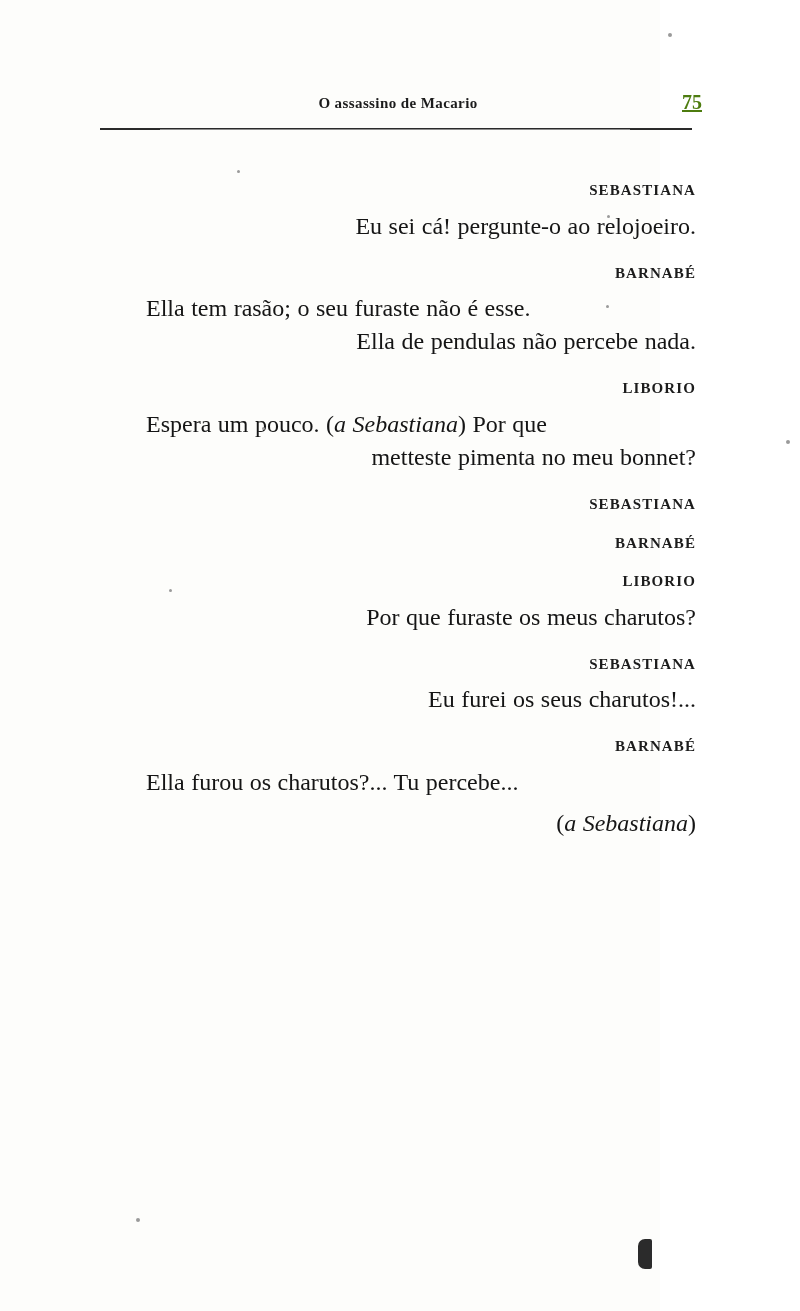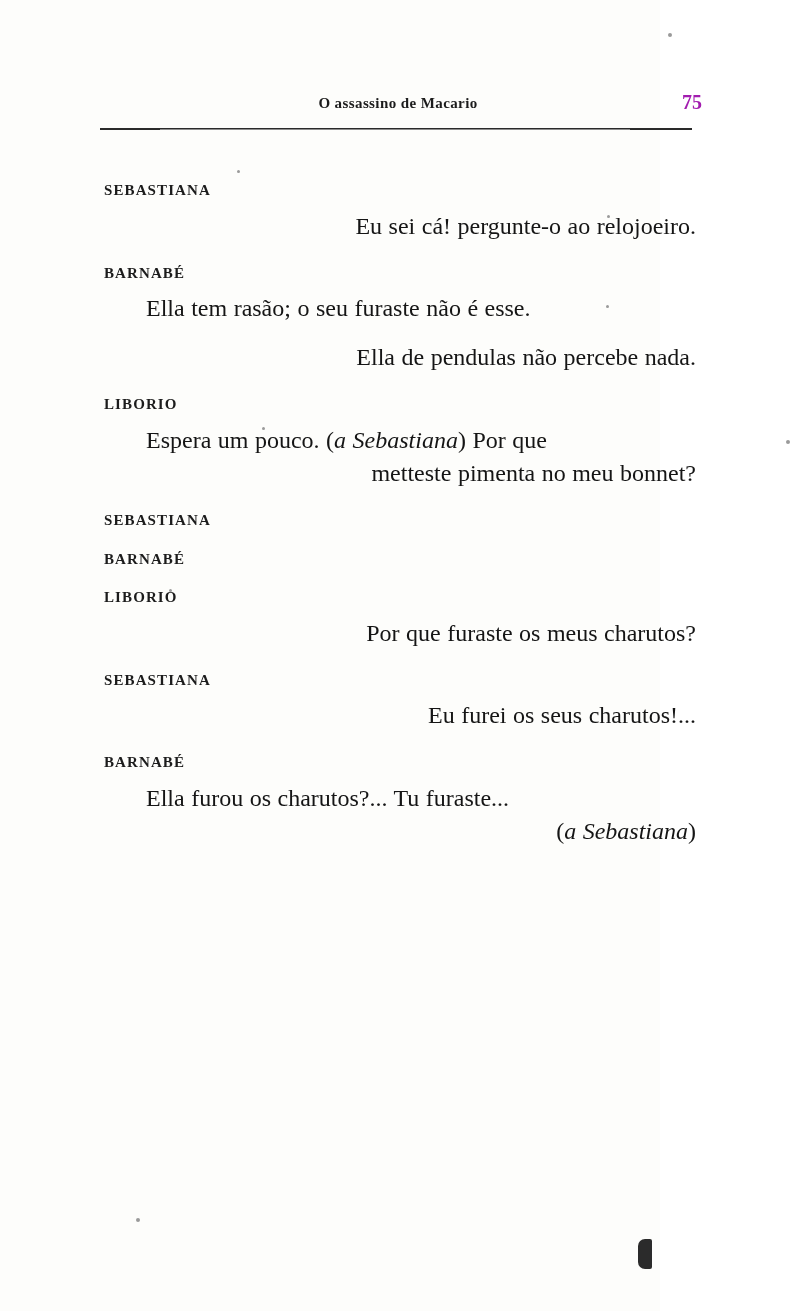--- a/index.html
+++ b/index.html
@@ -42,21 +42,22 @@
     letter-spacing: 0.4px;
     color: #1c1c1c;
   }
   .header-folio {
     position: absolute;
     right: -6px;
     top: -4px;
     font-family: "Liberation Serif", serif;
     font-size: 20px;
     font-weight: bold;
-    color: #a21caf;
+    color: #4d7c0f;
+    text-decoration: underline;
   }
   .rule {
     position: absolute;
     left: 100px;
     top: 128px;
     width: 592px;
     height: 2px;
     background: #2a2a2a;
   }
   .rule::after {
@@ -68,21 +69,21 @@
     height: 1px;
     background: #8d8d8d;
   }
   .body {
     position: absolute;
     left: 104px;
     top: 160px;
     width: 592px;
   }
   .speaker {
-    text-align: left;
+    text-align: right;
     font-family: "Liberation Serif", serif;
     font-size: 15px;
     font-weight: bold;
     letter-spacing: 1.1px;
     color: #1c1c1c;
     margin: 0;
     padding: 22px 0 0 0;
     line-height: 1.1;
   }
   .speaker.first { padding-top: 22px; }
@@ -127,39 +128,39 @@
 
   <div class="rule"></div>
 
   <div class="body">
 
     <div class="speaker first">SEBASTIANA</div>
     <p class="line indent last-nojust">Eu sei cá! pergunte-o ao relojoeiro.</p>
 
     <div class="speaker">BARNABÉ</div>
     <p class="line indent">Ella tem rasão; o seu furaste não é esse.</p>
-    <p class="line last-nojust" style="margin-top:16px">Ella de pendulas não percebe nada.</p>
+    <p class="line last-nojust" style="margin-top:0">Ella de pendulas não percebe nada.</p>
 
     <div class="speaker">LIBORIO</div>
     <p class="line indent">Espera um pouco. (<span class="it">a Sebastiana</span>) Por que</p>
     <p class="line last-nojust" style="margin-top:0">metteste pimenta no meu bonnet?</p>
 
     <div class="speaker">SEBASTIANA</div>
 
     <div class="speaker">BARNABÉ</div>
 
     <div class="speaker">LIBORIO</div>
     <p class="line indent last-nojust">Por que furaste os meus charutos?</p>
 
     <div class="speaker">SEBASTIANA</div>
     <p class="line indent last-nojust">Eu furei os seus charutos!...</p>
 
     <div class="speaker">BARNABÉ</div>
-    <p class="line indent">Ella furou os charutos?... Tu furaste...</p>
-    <p class="line last-nojust" style="margin-top:0">(<span class="it">a Sebastiana</span>)</p>
+    <p class="line indent">Ella furou os charutos?... Tu percebe...</p>
+    <p class="line last-nojust" style="margin-top:8px">(<span class="it">a Sebastiana</span>)</p>
 
   </div>
 
   <span class="speck" style="left:668px; top:33px; width:4px; height:4px;"></span>
   <span class="speck" style="left:237px; top:170px; width:3px; height:3px;"></span>
   <span class="speck" style="left:607px; top:215px; width:3px; height:3px;"></span>
   <span class="speck" style="left:606px; top:305px; width:3px; height:3px;"></span>
   <span class="speck" style="left:262px; top:427px; width:3px; height:3px;"></span>
   <span class="speck" style="left:786px; top:440px; width:4px; height:4px;"></span>
   <span class="speck" style="left:169px; top:589px; width:3px; height:3px;"></span>

